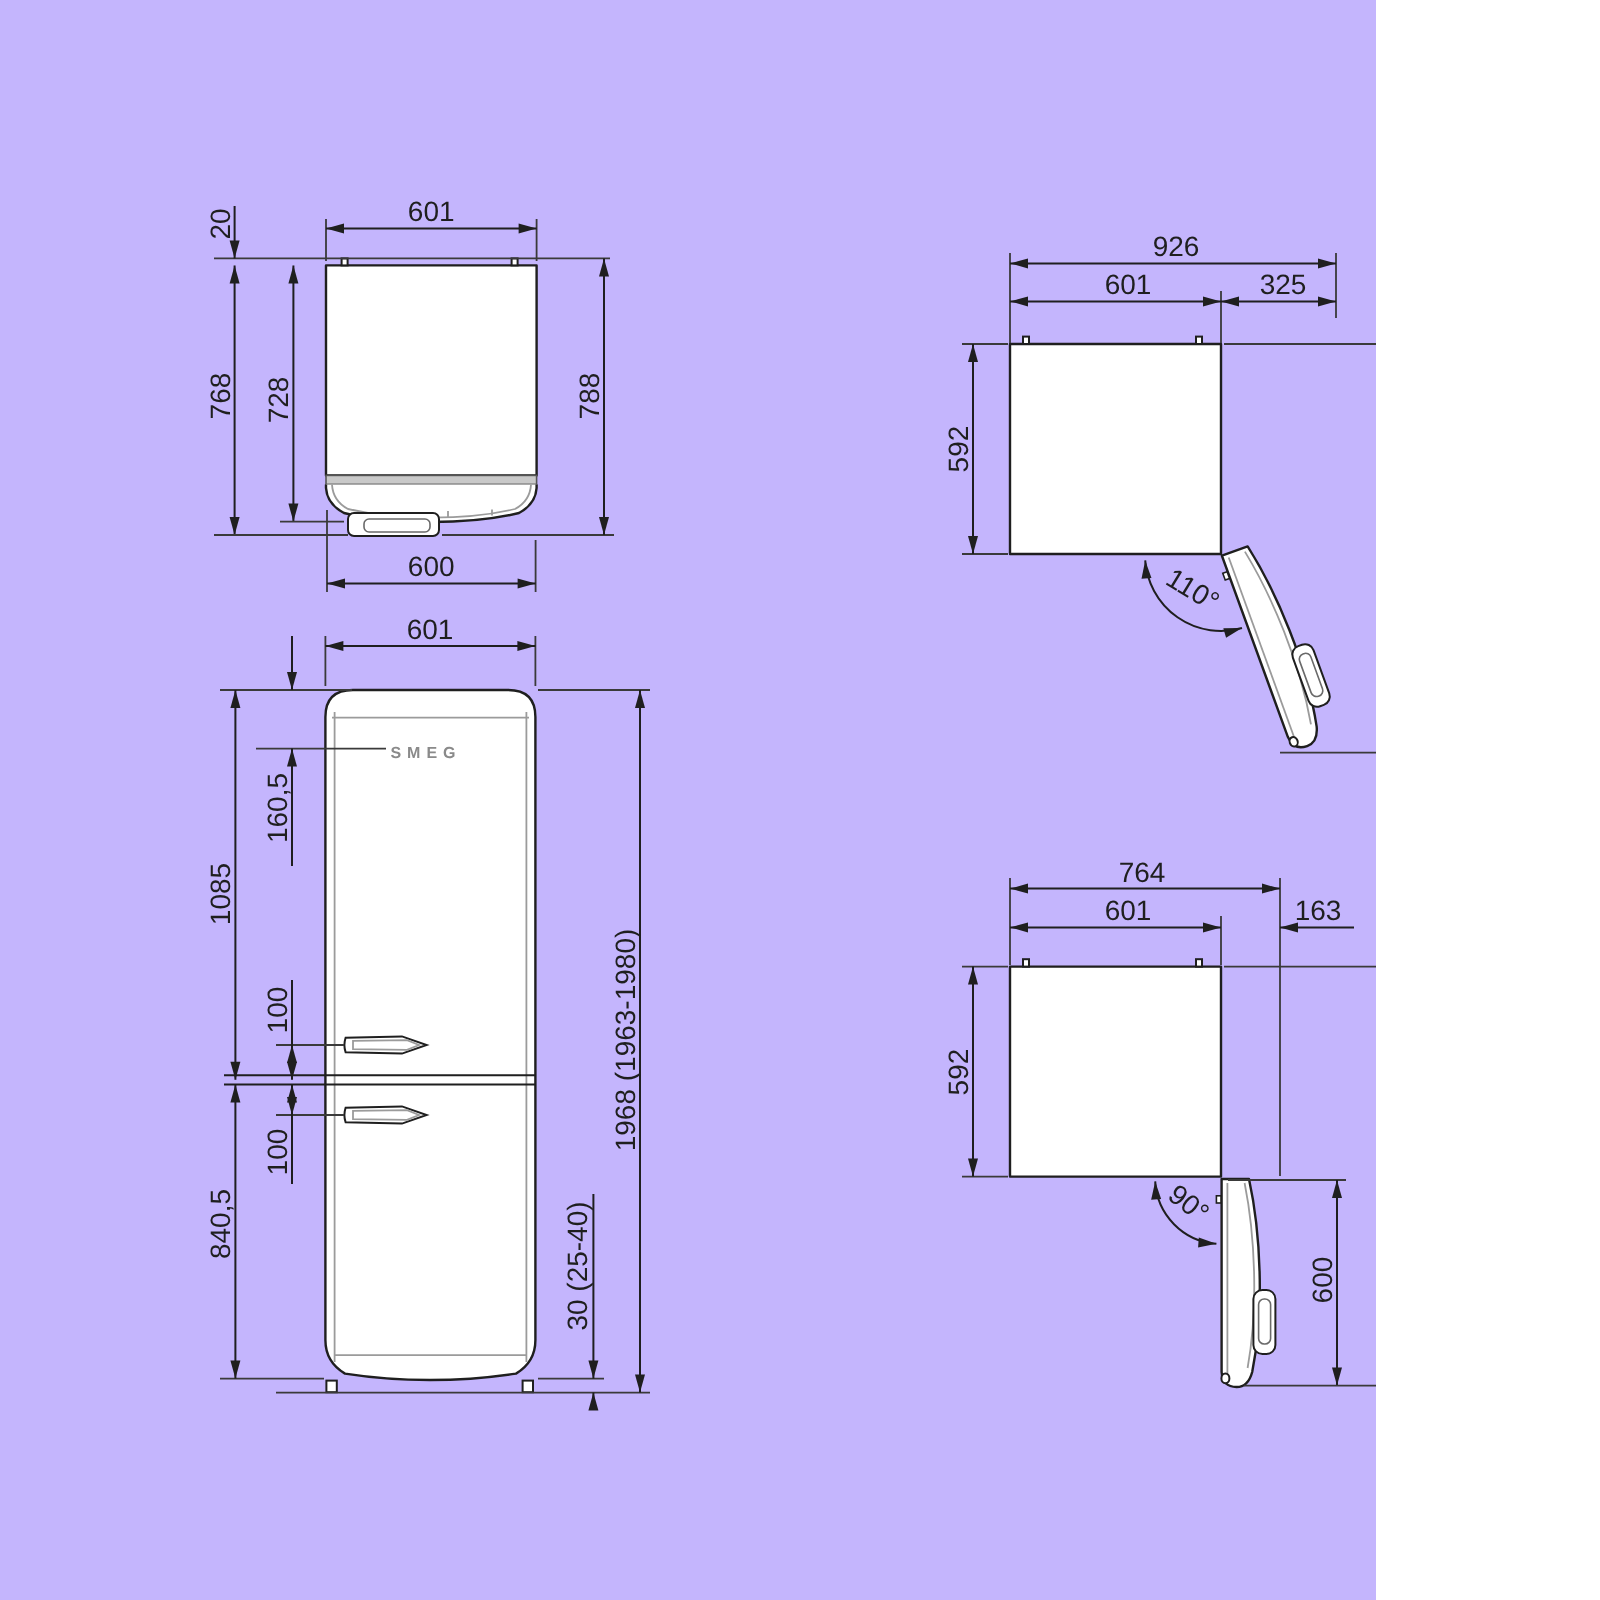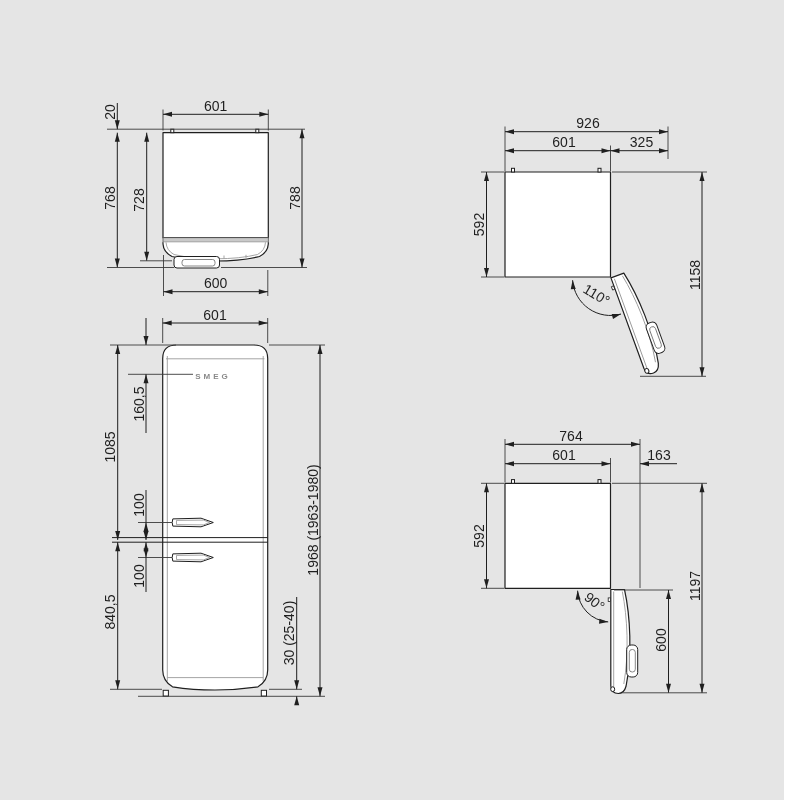--- a/index.html
+++ b/index.html
@@ -1,16 +1,16 @@
 <!DOCTYPE html>
 <html><head>
 <meta charset="utf-8">
 <style>
   html,body{margin:0;padding:0;background:#ffffff;}
-  .stage{position:relative;width:784px;height:800px;background:#e5e5e5;overflow:hidden;}
+  .stage{position:relative;width:688px;height:800px;background:#c4b5fd;overflow:hidden;}
   svg{display:block;}
   text{font-family:"Liberation Sans",sans-serif;font-size:14px;fill:#1f1f1f;}
   .logo{font-size:8px;letter-spacing:3px;font-weight:bold;fill:#8a8a8a;}
   .dim{stroke:#1f1f1f;stroke-width:1;fill:none;}
   .ext{stroke:#3a3a3a;stroke-width:0.9;fill:none;}
   .out{stroke:#1f1f1f;stroke-width:1.2;fill:#ffffff;stroke-linejoin:round;}
   .out2{stroke:#1f1f1f;stroke-width:1;fill:#ffffff;}
   .lt{stroke:#9b9b9b;stroke-width:0.9;fill:none;}
 </style>
 </head>

